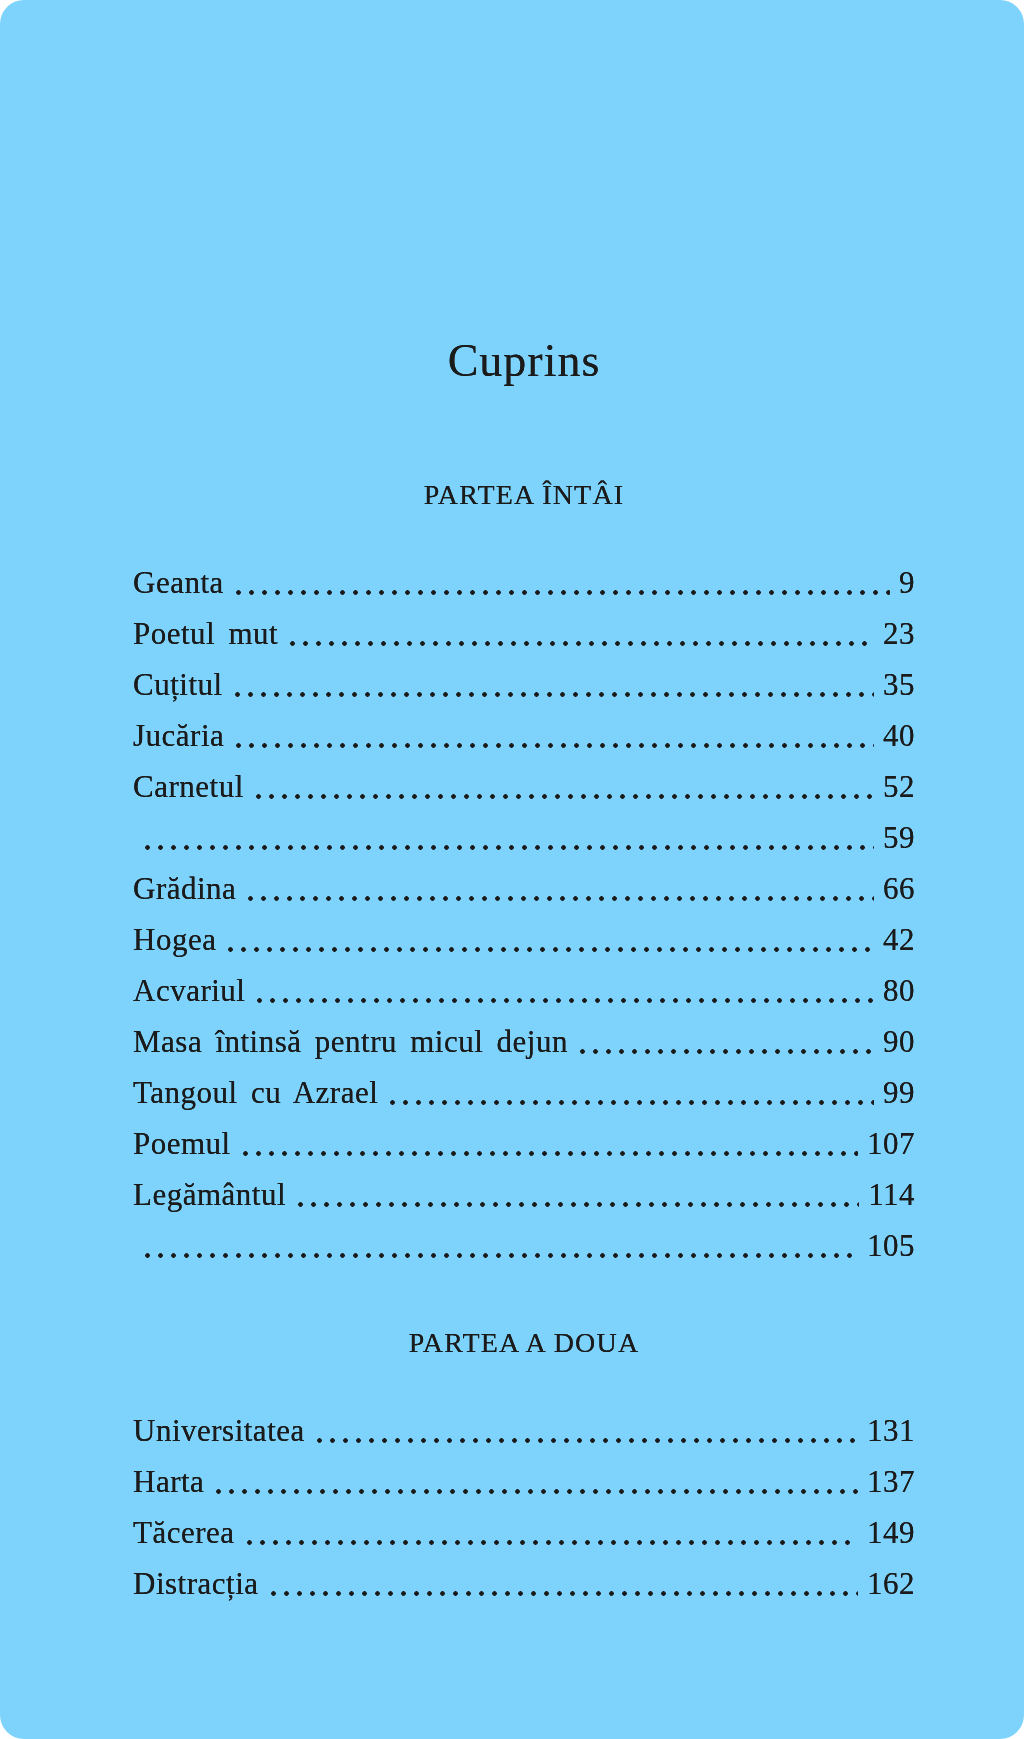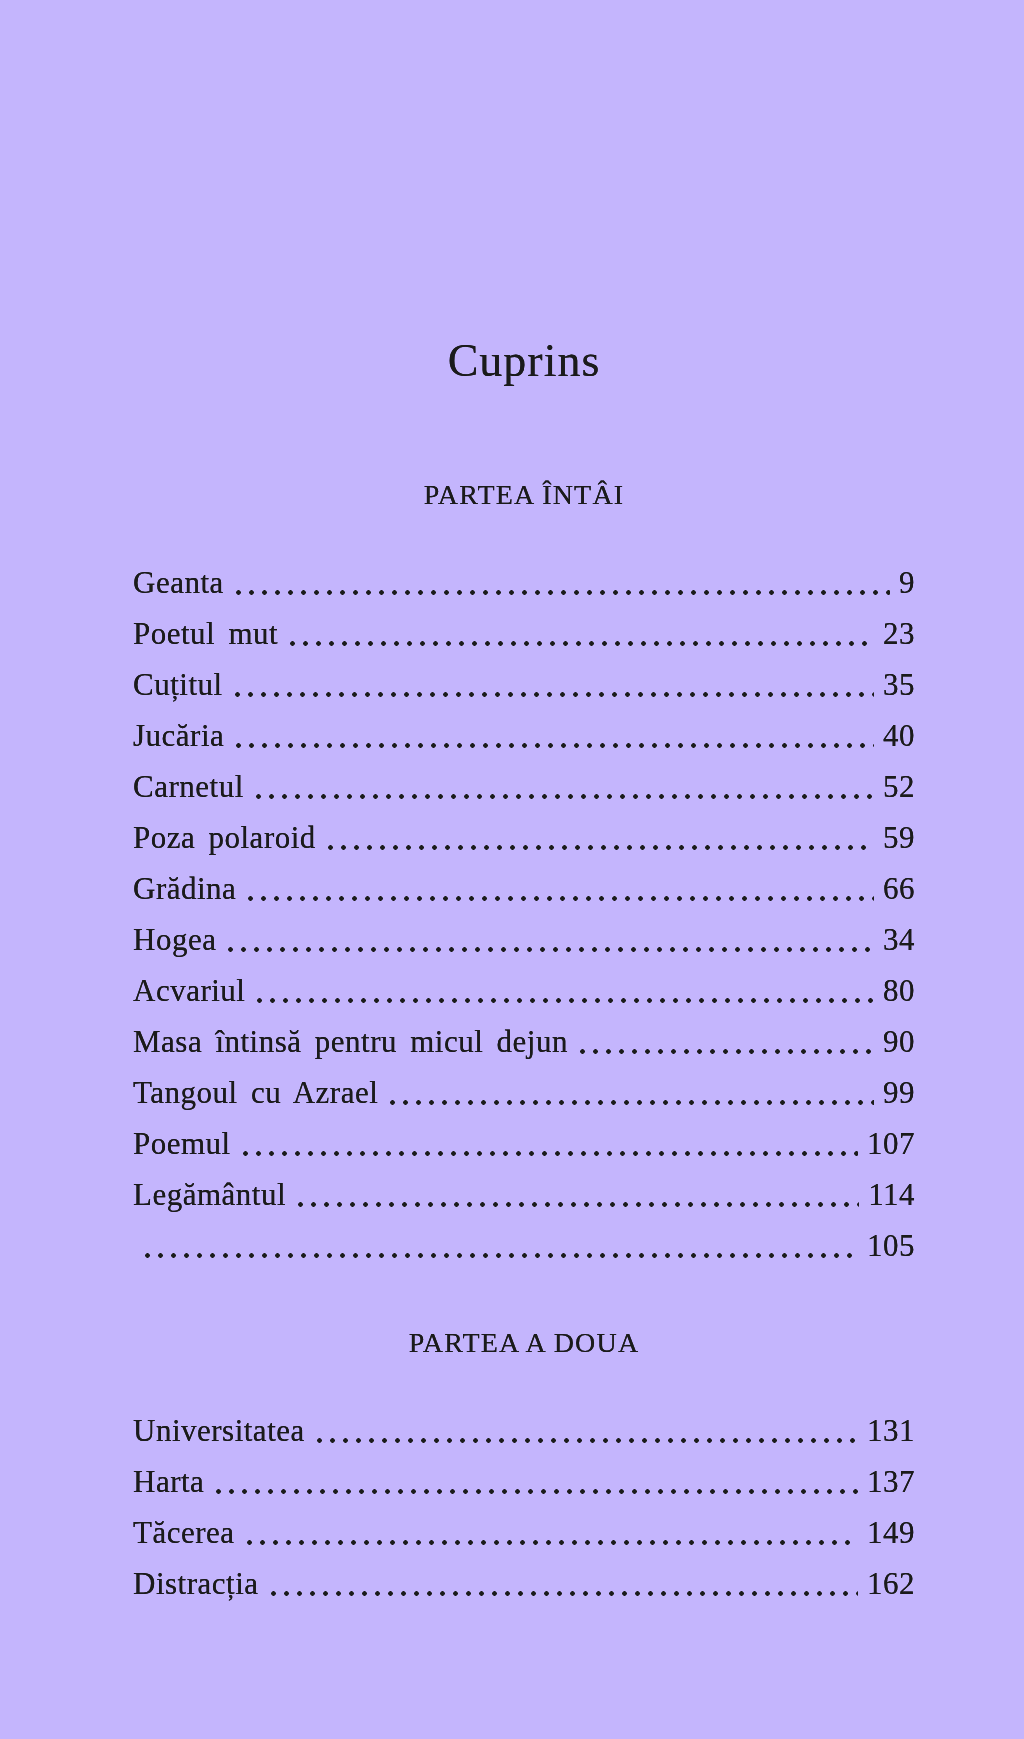--- a/index.html
+++ b/index.html
@@ -68,21 +68,21 @@
     background-repeat: repeat-x;
     background-position: 0 50%;
   }
   .toc-page-num {
     white-space: nowrap;
   }
 </style>
 </head>
 <body>
 
-<div class="page" style="color: rgb(27, 27, 27); background: #c4b5fd;">
+<div class="page" style="color: rgb(27, 27, 27); background: #7dd3fc; border-radius: 24px;">
   <div class="content">
     <h1 class="book-title">Cuprins</h1>
     <div>
   <section class="toc-section">
     <h2 class="part-heading">PARTEA ÎNTÂI</h2>
     <div class="toc-list">
   <div class="toc-row">
     <span class="toc-entry-title">Geanta</span>
     <span class="toc-leader"></span>
     <span class="toc-page-num">9</span>
@@ -106,35 +106,34 @@
     <span class="toc-page-num">40</span>
   </div>
 
   <div class="toc-row">
     <span class="toc-entry-title">Carnetul</span>
     <span class="toc-leader"></span>
     <span class="toc-page-num">52</span>
   </div>
 
   <div class="toc-row">
-    <span class="toc-entry-title">Poza polaroid</span>
     <span class="toc-leader"></span>
     <span class="toc-page-num">59</span>
   </div>
 
   <div class="toc-row">
     <span class="toc-entry-title">Grădina</span>
     <span class="toc-leader"></span>
     <span class="toc-page-num">66</span>
   </div>
 
   <div class="toc-row">
     <span class="toc-entry-title">Hogea</span>
     <span class="toc-leader"></span>
-    <span class="toc-page-num">34</span>
+    <span class="toc-page-num">42</span>
   </div>
 
   <div class="toc-row">
     <span class="toc-entry-title">Acvariul</span>
     <span class="toc-leader"></span>
     <span class="toc-page-num">80</span>
   </div>
 
   <div class="toc-row">
     <span class="toc-entry-title">Masa întinsă pentru micul dejun</span>

